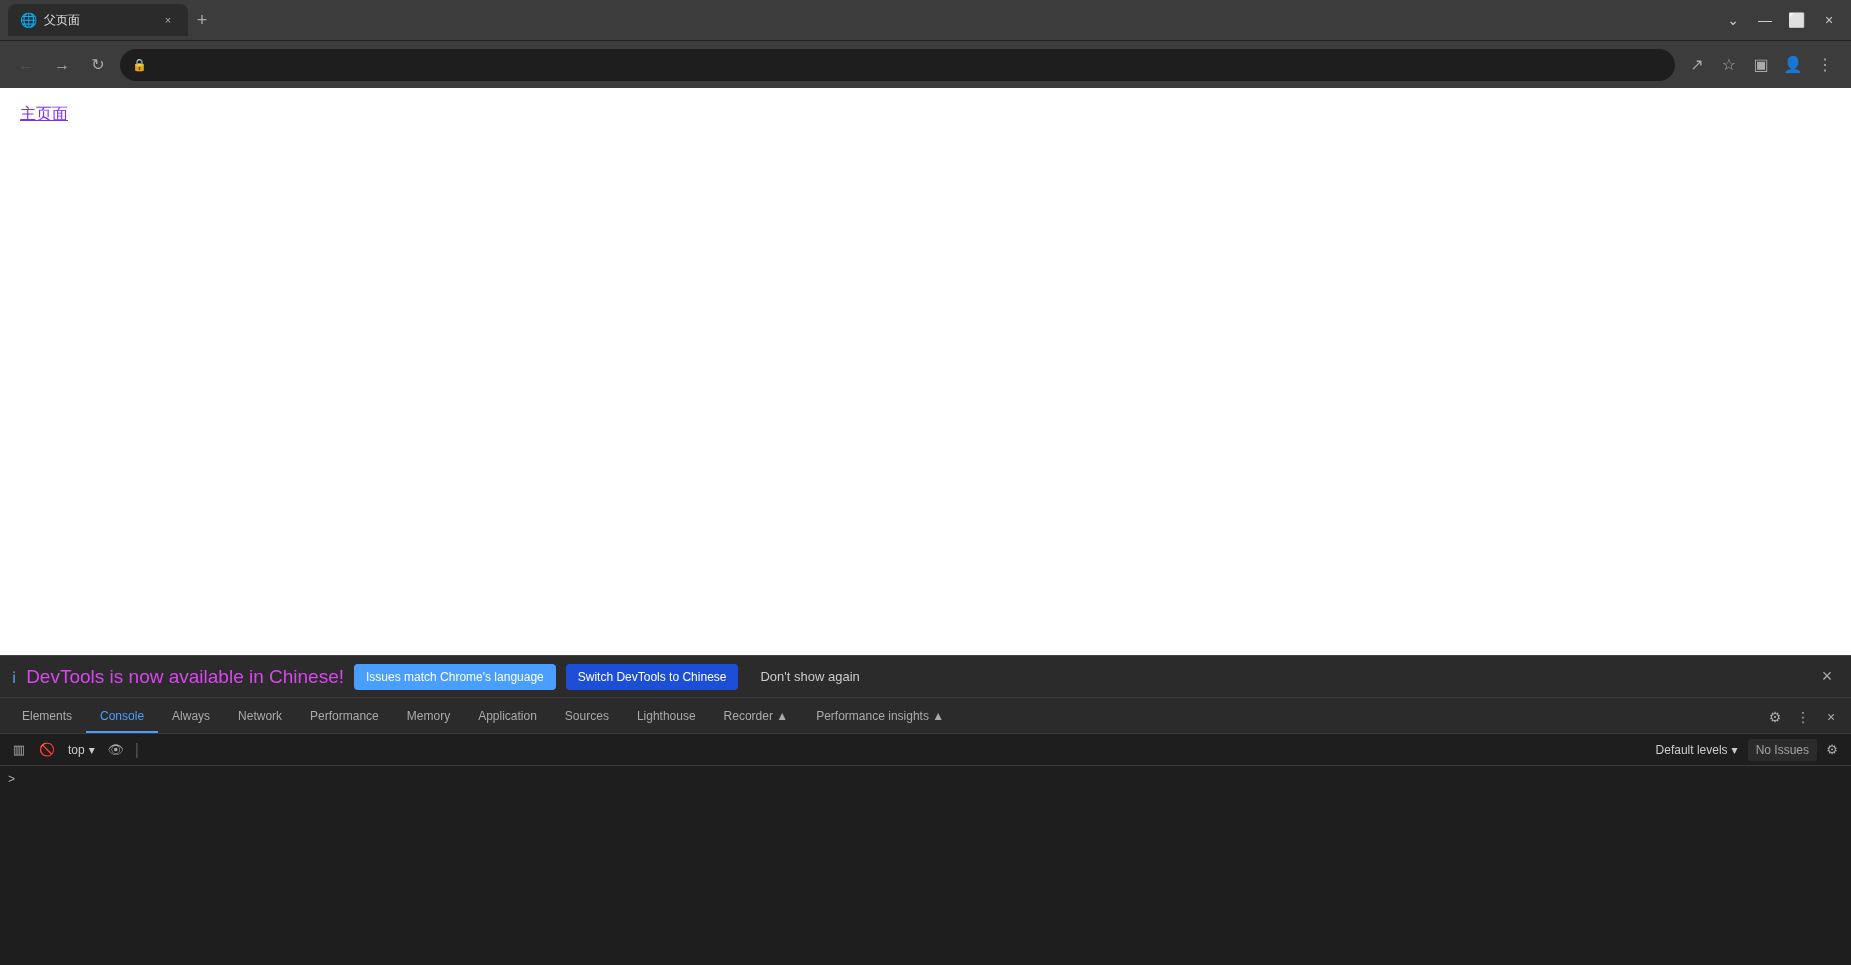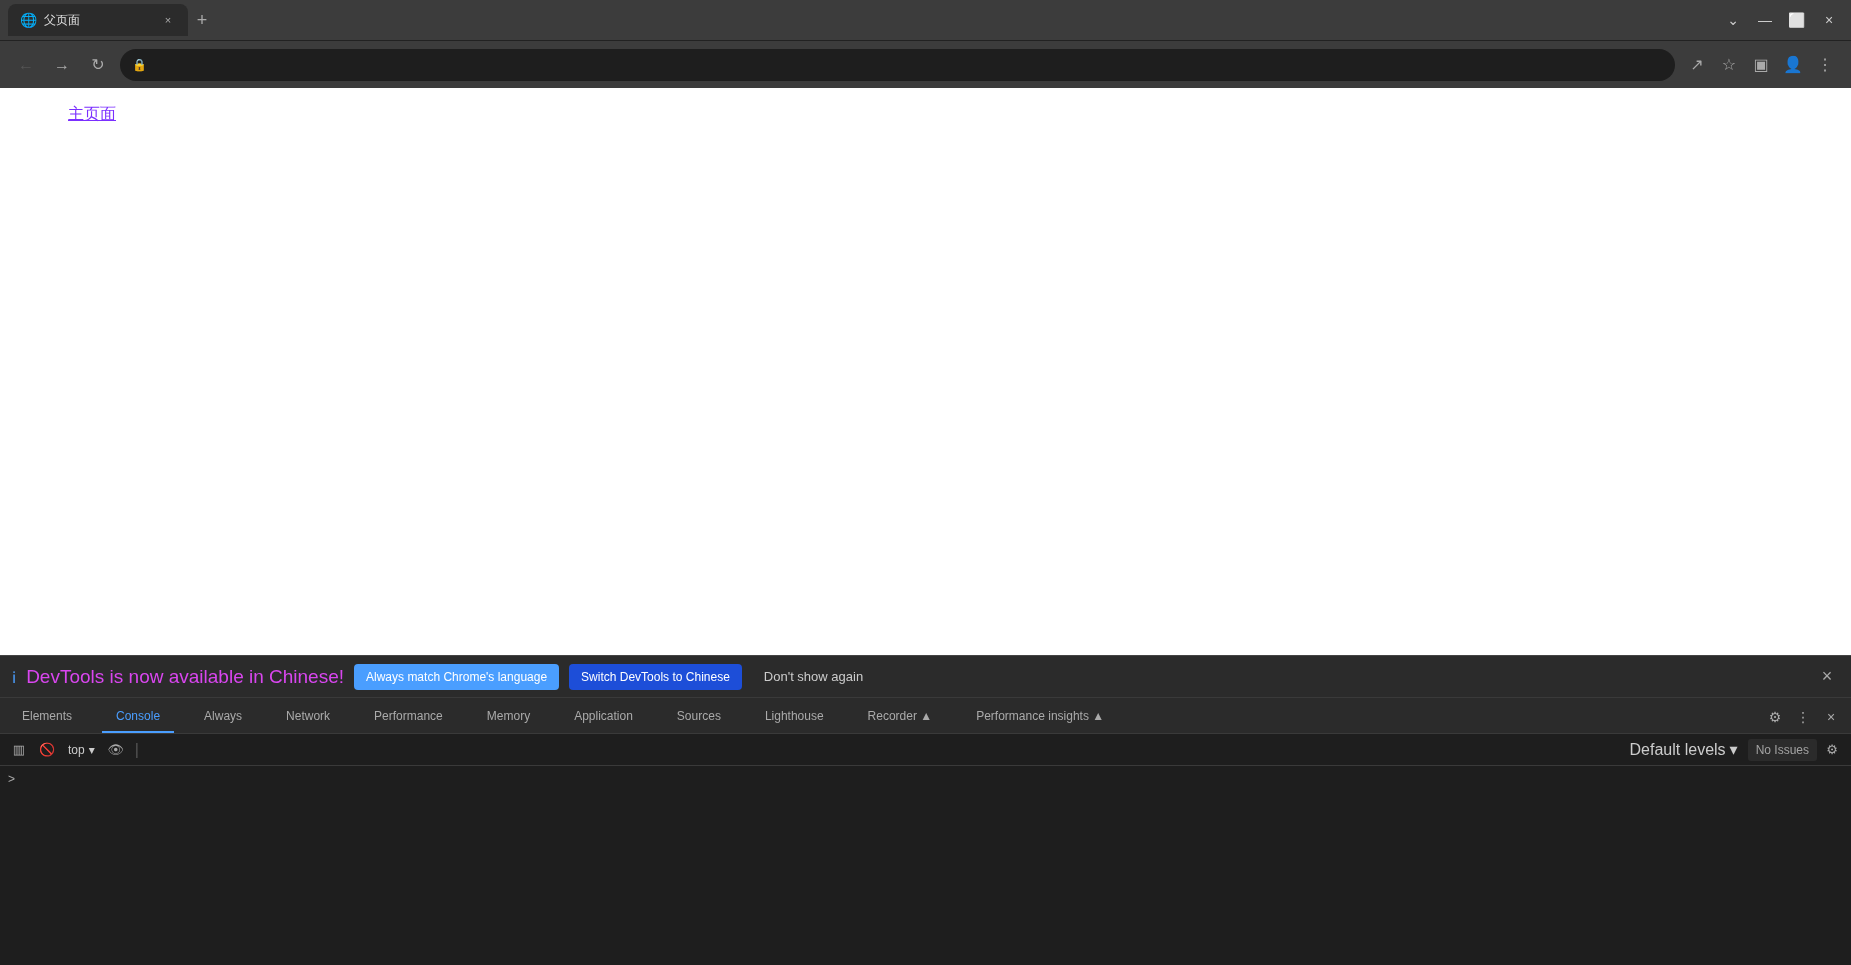--- a/index.html
+++ b/index.html
@@ -184,21 +184,20 @@
       min-height: 0;
     }
 
     .page-link {
       color: #7b2fff;
       font-size: 16px;
       text-decoration: underline;
       padding: 16px 20px;
       display: inline-block;
       cursor: pointer;
-      margin-left: 48px;
     }
 
     
     .devtools {
       background: #1e1e1e;
       display: flex;
       flex-direction: column;
       height: 310px;
       border-top: 1px solid #444;
     }
@@ -267,21 +266,20 @@
     }
 
     
     .devtools-tabs {
       height: 36px;
       background: #2b2b2b;
       display: flex;
       align-items: flex-end;
       padding: 0 8px;
       border-bottom: 1px solid #3a3a3a;
-      gap: 16px;
     }
 
     .devtools-tab {
       height: 32px;
       padding: 0 14px;
       font-size: 12px;
       color: #aaa;
       cursor: pointer;
       display: flex;
       align-items: center;
@@ -366,21 +364,21 @@
       display: flex;
       align-items: center;
       gap: 4px;
       margin-left: auto;
     }
 
     .default-levels-btn {
       display: flex;
       align-items: center;
       gap: 4px;
-      font-size: 16px;
+      font-size: 12px;
       color: #ccc;
       cursor: pointer;
       padding: 2px 6px;
       border-radius: 3px;
     }
 
     .no-issues-btn {
       display: flex;
       align-items: center;
       gap: 4px;
@@ -464,21 +462,21 @@
 
   <div class="page-content">
     <a class="page-link">主页面</a>
   </div>
 
   <div class="devtools">
 
     <div class="notification-banner">
       <span class="notif-info-icon">ℹ</span>
       <span class="notif-text">DevTools is now available in Chinese!</span>
-      <button class="notif-btn notif-btn-primary">Always match Chrome's language</button>
+      <button class="notif-btn notif-btn-primary">Issues match Chrome's language</button>
       <button class="notif-btn notif-btn-secondary">Switch DevTools to Chinese</button>
       <button class="notif-btn notif-btn-text">Don't show again</button>
       <span class="notif-close">×</span>
     </div>
 
     <div class="devtools-tabs">
       <div class="devtools-tab">Elements</div>
       <div class="devtools-tab active">Console</div>
       <div class="devtools-tab">Always</div>
       <div class="devtools-tab">Network</div>

